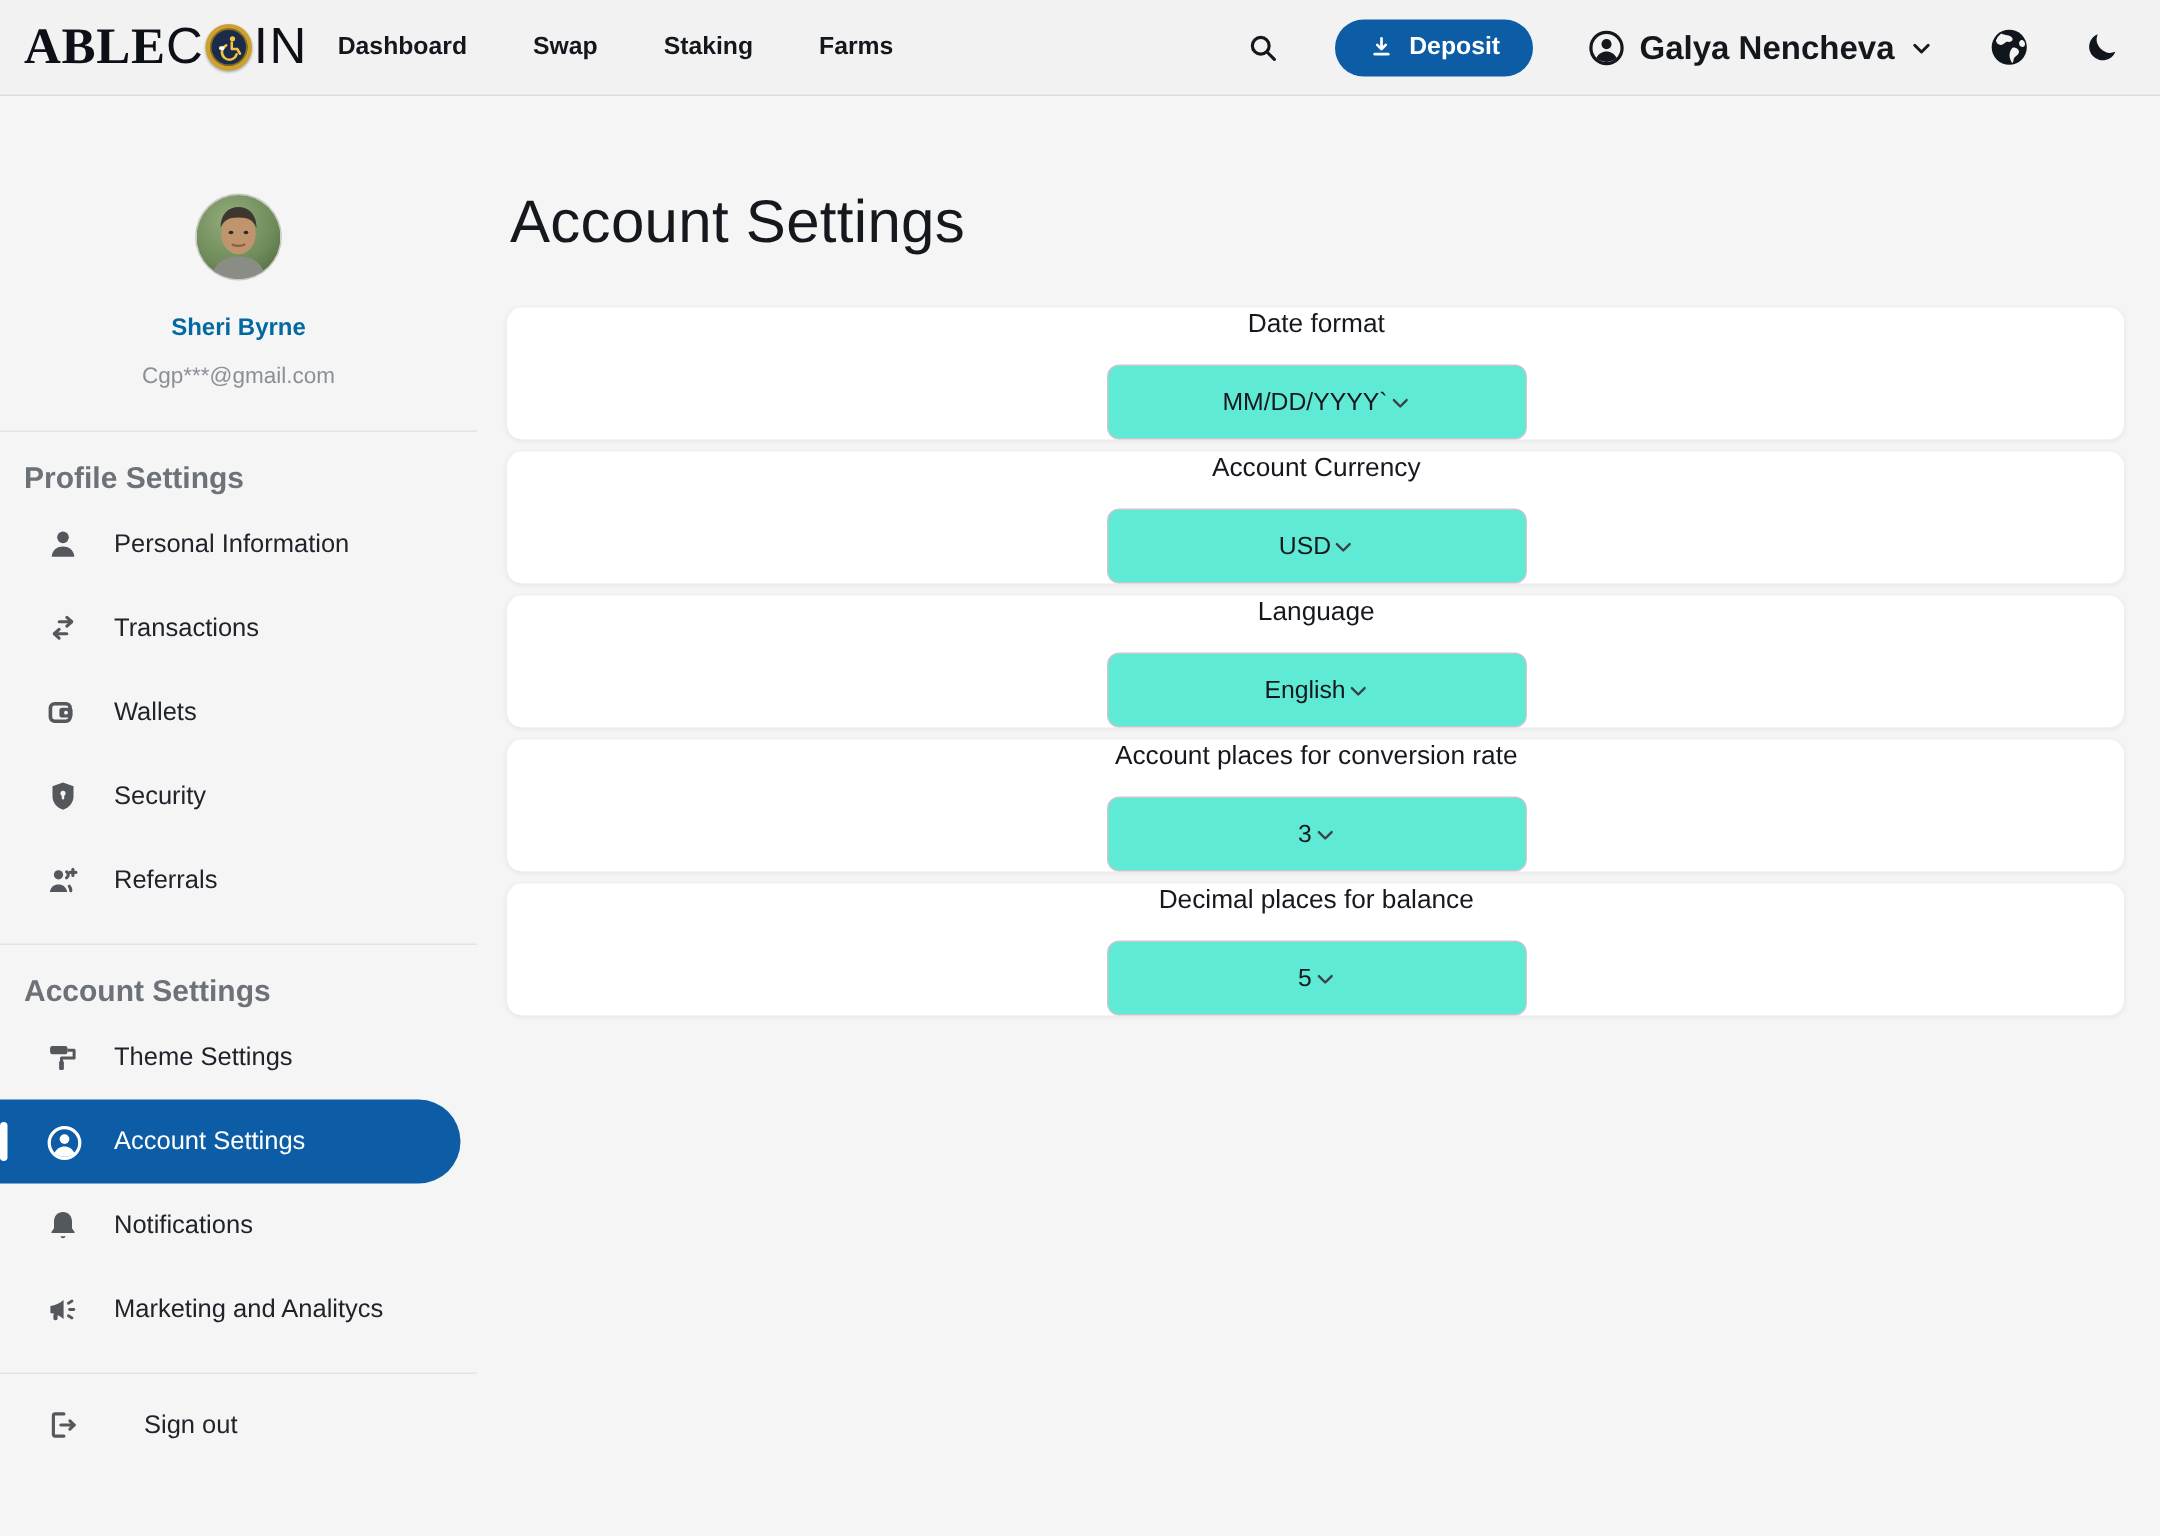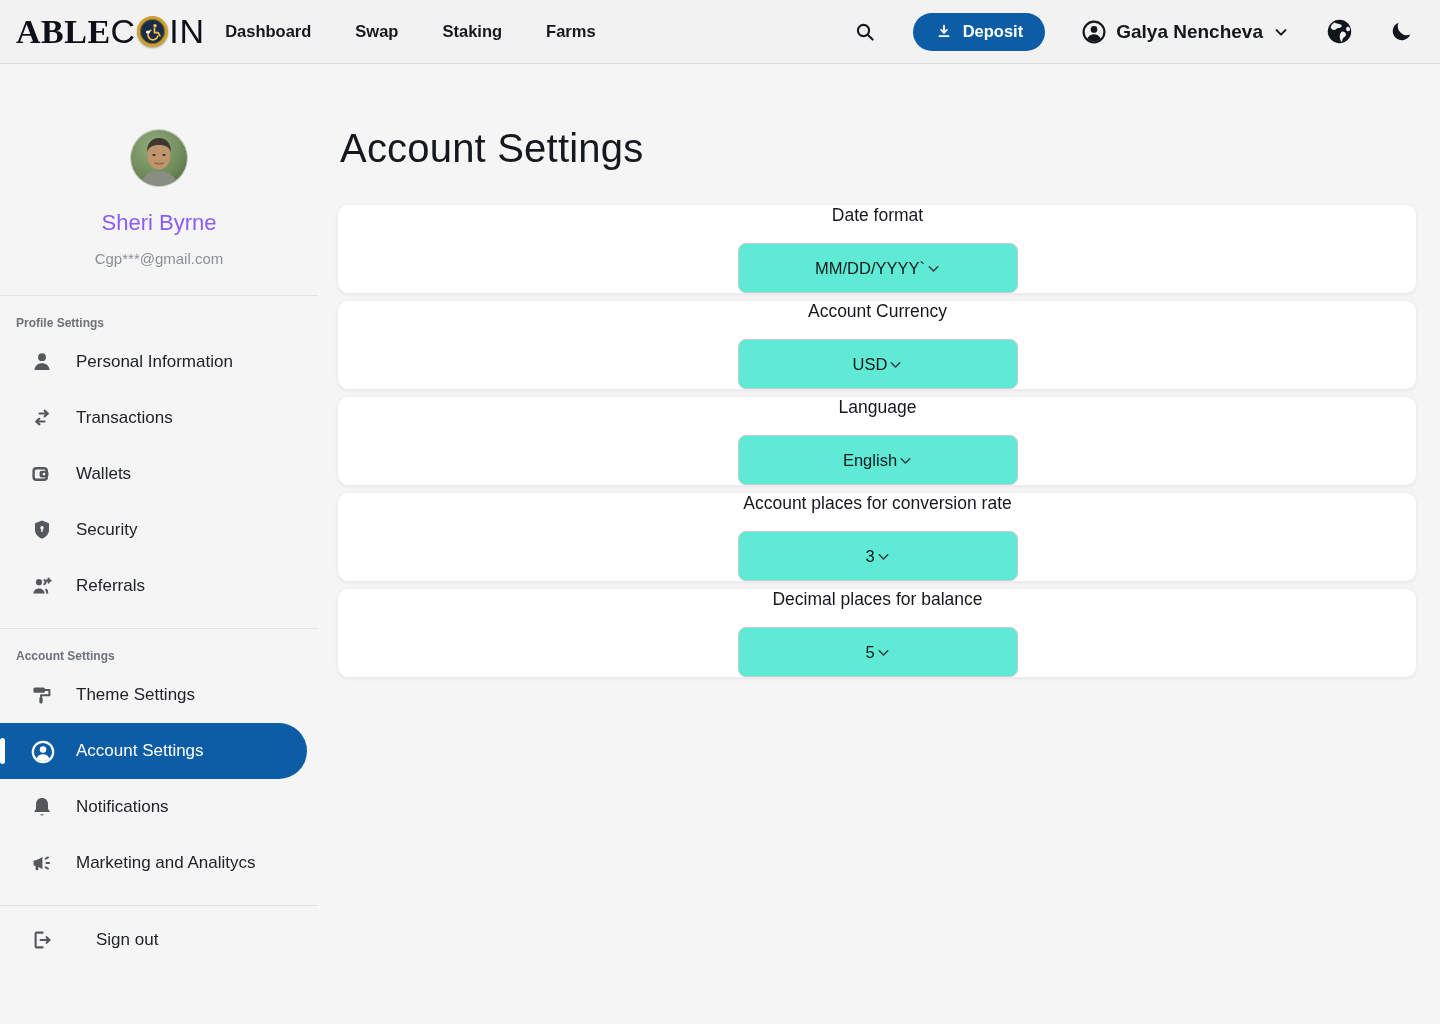--- a/index.html
+++ b/index.html
@@ -31,35 +31,35 @@
   .nav-link { font-weight:700; font-size:16.5px; color:#14181d; cursor:pointer; }
   .nav-right { margin-left:auto; display:flex; align-items:center; gap:36px; }
   .icon-btn { background:none; border:none; padding:0; cursor:pointer; display:flex; align-items:center; }
   .deposit-btn {
     background:#0d5ca6; color:#fff; border:none; cursor:pointer;
     height:38px; border-radius:19px; padding:0 22px;
     display:flex; align-items:center; gap:10px;
     font-family:"Liberation Sans",sans-serif; font-weight:700; font-size:16.5px;
   }
   .user-chip { display:flex; align-items:center; gap:9px; cursor:pointer; }
-  .user-name { font-weight:700; font-size:19px; color:#14181d;text-align:right; }
+  .user-name { font-weight:700; font-size:22px; color:#14181d;text-align:right; }
 
   
   .layout { display:flex; padding-top:64px; }
   .sidebar { width:318px; flex:none; }
   .main { flex:1; padding:0 24px 0 20px; }
 
   
   .profile-block { display:flex; flex-direction:column; align-items:center; padding-top:66px; }
   .avatar { width:56px; height:56px; border-radius:50%; overflow:hidden; box-shadow:0 0 0 1px rgba(0,0,0,.18); }
-  .profile-name { margin-top:24px; font-weight:400; font-size:22px; color:#8b5cf6; }
+  .profile-name { margin-top:24px; font-weight:700; font-size:16px; color:#0369a1; }
   .profile-email { margin-top:14px; font-size:15px; color:#8b9097; }
   .divider { border-top:1px solid #e3e3e5; margin-top:28px; }
   .divider2 { border-top:1px solid #e3e3e5; }
-  .section-title { font-size:12px; font-weight:700; color:#6d7278; padding:20px 0 4px 16px; }
+  .section-title { font-size:20px; font-weight:700; color:#6d7278; padding:20px 0 4px 16px; }
   .nav-item {
     position:relative; display:flex; align-items:center; gap:22px;
     height:56px; padding-left:30px; font-size:17px; color:#20242a; cursor:pointer;
   }
   .nav-item .s-icon { color:#54575c; width:24px; height:24px; flex:none; }
   .nav-item.active {
     background:#0d5ca6; color:#fff; width:307px; border-radius:0 28px 28px 0;
   }
   .nav-item.active .s-icon { color:#fff; }
   .active-notch {

